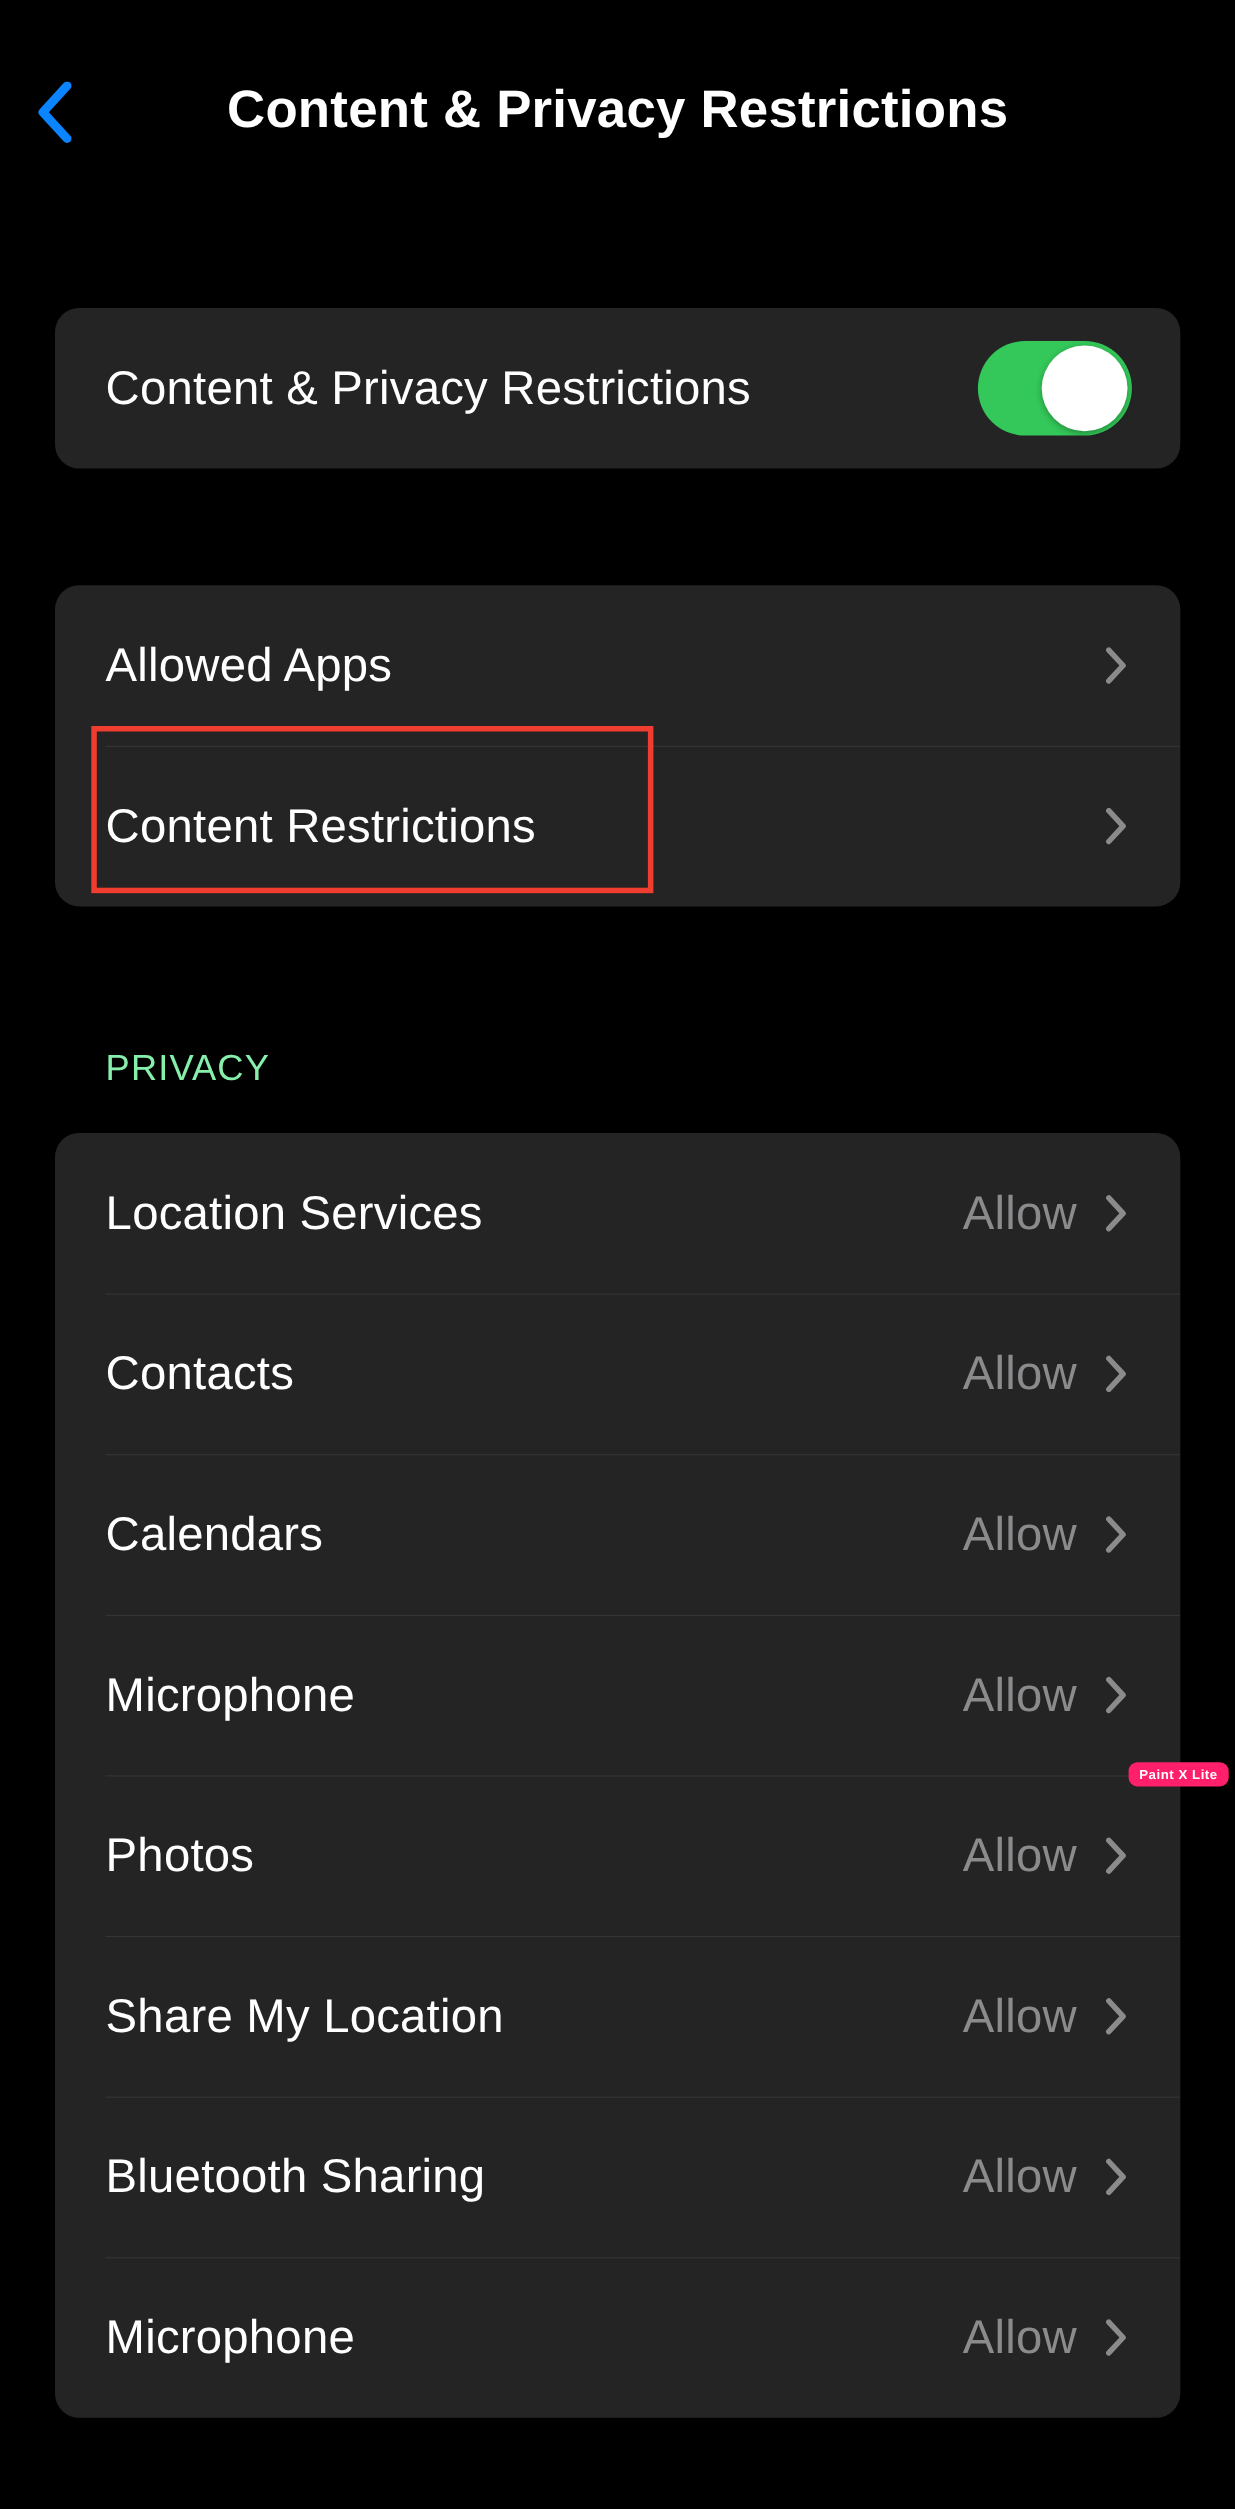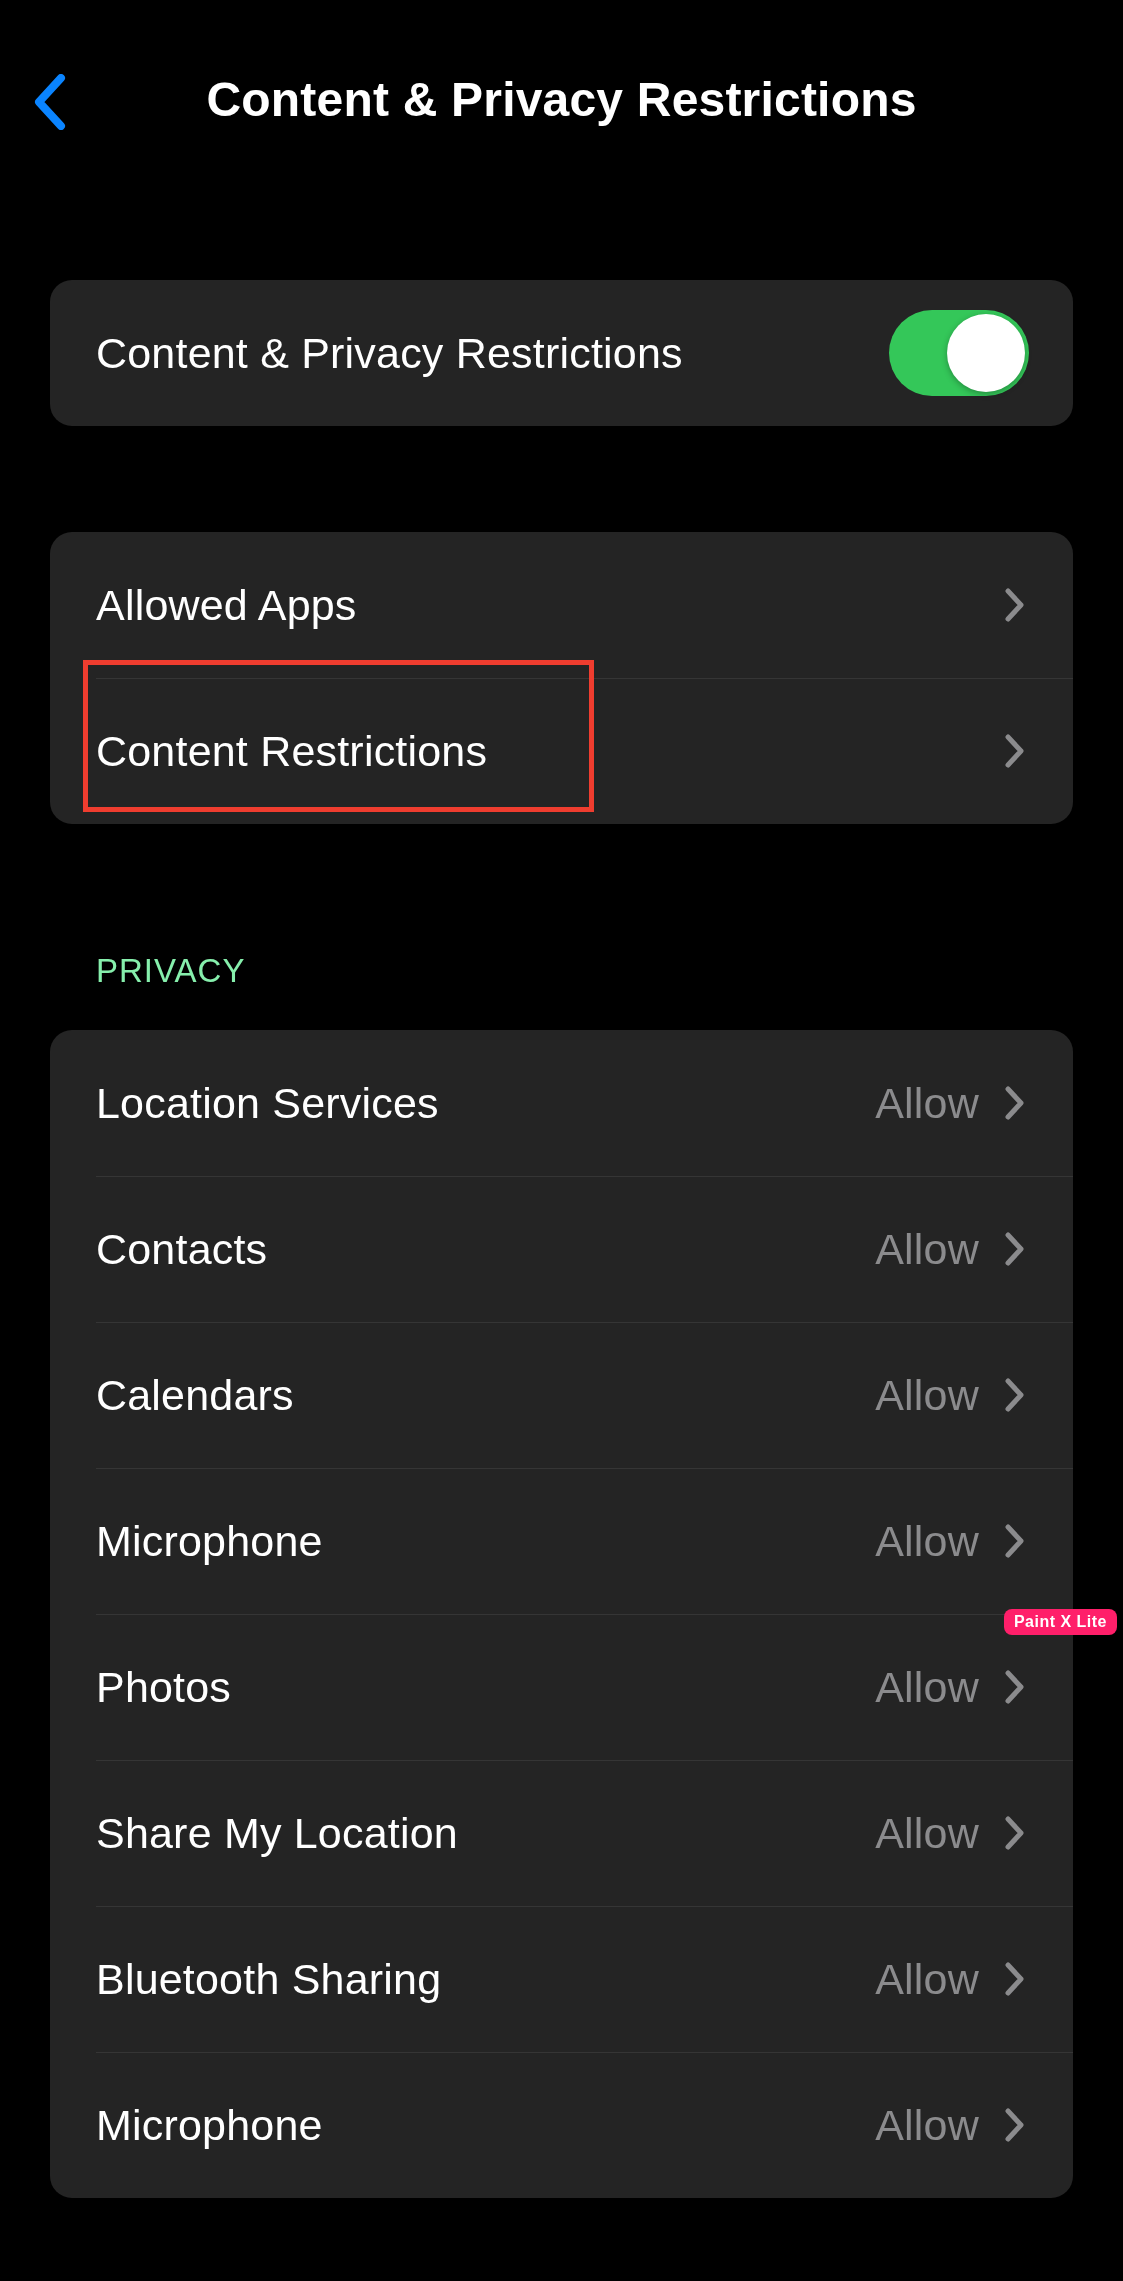--- a/index.html
+++ b/index.html
@@ -34,21 +34,21 @@
   .chevron { width: 28px; height: 44px; display: inline-flex; align-items: center; justify-content: center; }
   .chevron svg { display: block; }
 
   
   .section-header { font-size: 33px; color: #86efac; letter-spacing: 1px; margin: 128px 0 0 96px; text-transform: uppercase; }
 
   
   .highlight { position: absolute; border: 5px solid #ef3d2f; pointer-events: none; }
 
   
-  .watermark { position: absolute; right: 6px; bottom: 10px; background: #ff1f6a; color: #fff; font-size: 16px; font-weight: 700; padding: 4px 10px; border-radius: 8px; font-family: Arial, sans-serif; letter-spacing: 0.5px; }
+  .watermark { position: absolute; right: 6px; bottom: 21px; background: #ff1f6a; color: #fff; font-size: 12px; font-weight: 700; padding: 4px 10px; border-radius: 8px; font-family: Arial, sans-serif; letter-spacing: 0.5px; }
 </style>
 </head>
 <body>
 
 <div class="viewport">
 
   <div class="header">
     <div class="back-btn">
       <svg width="34" height="56" viewBox="0 0 34 56">
           <path d="M 28 4 L 6 28 L 28 52" stroke="#0a84ff" stroke-width="8" fill="none" stroke-linecap="round" stroke-linejoin="round"></path>

